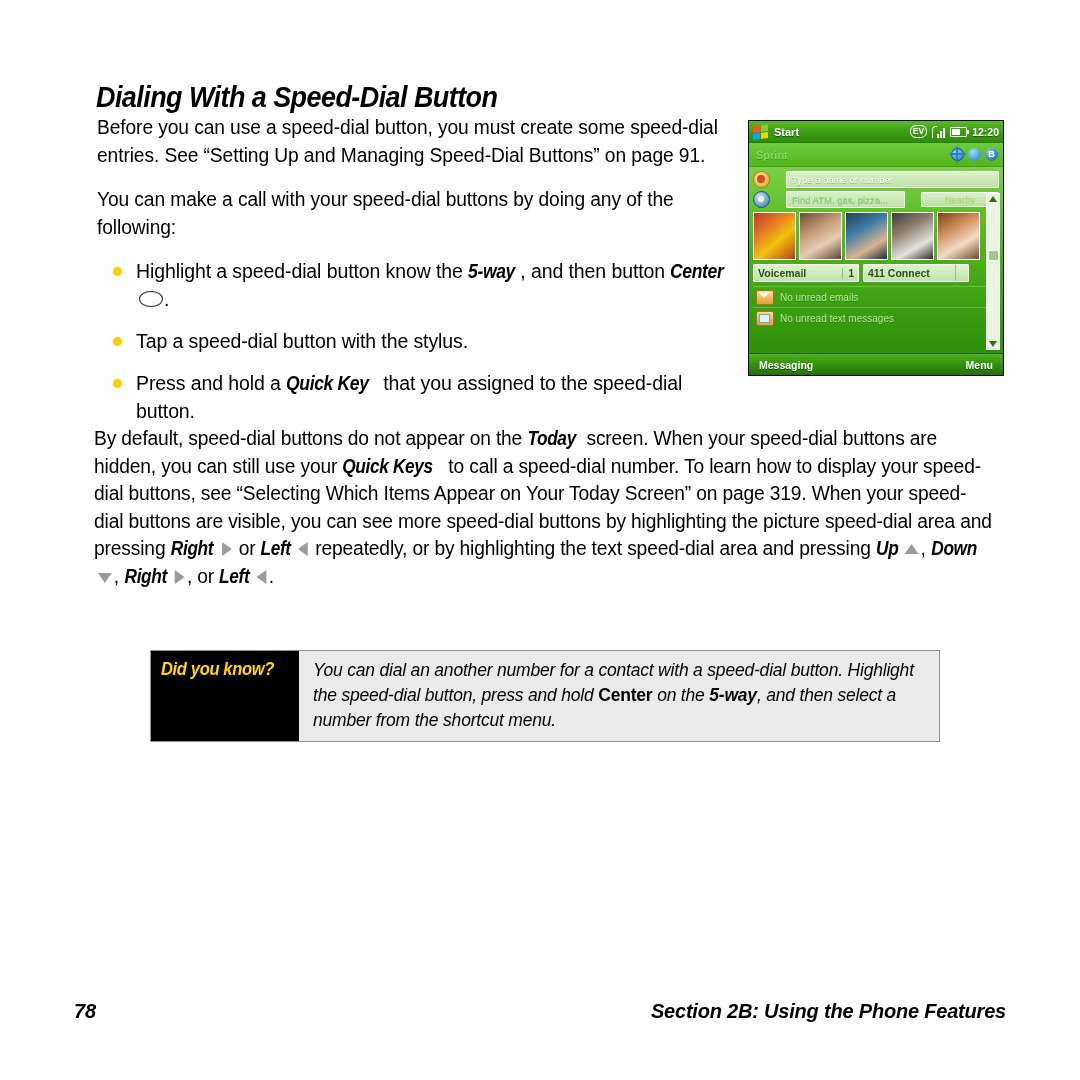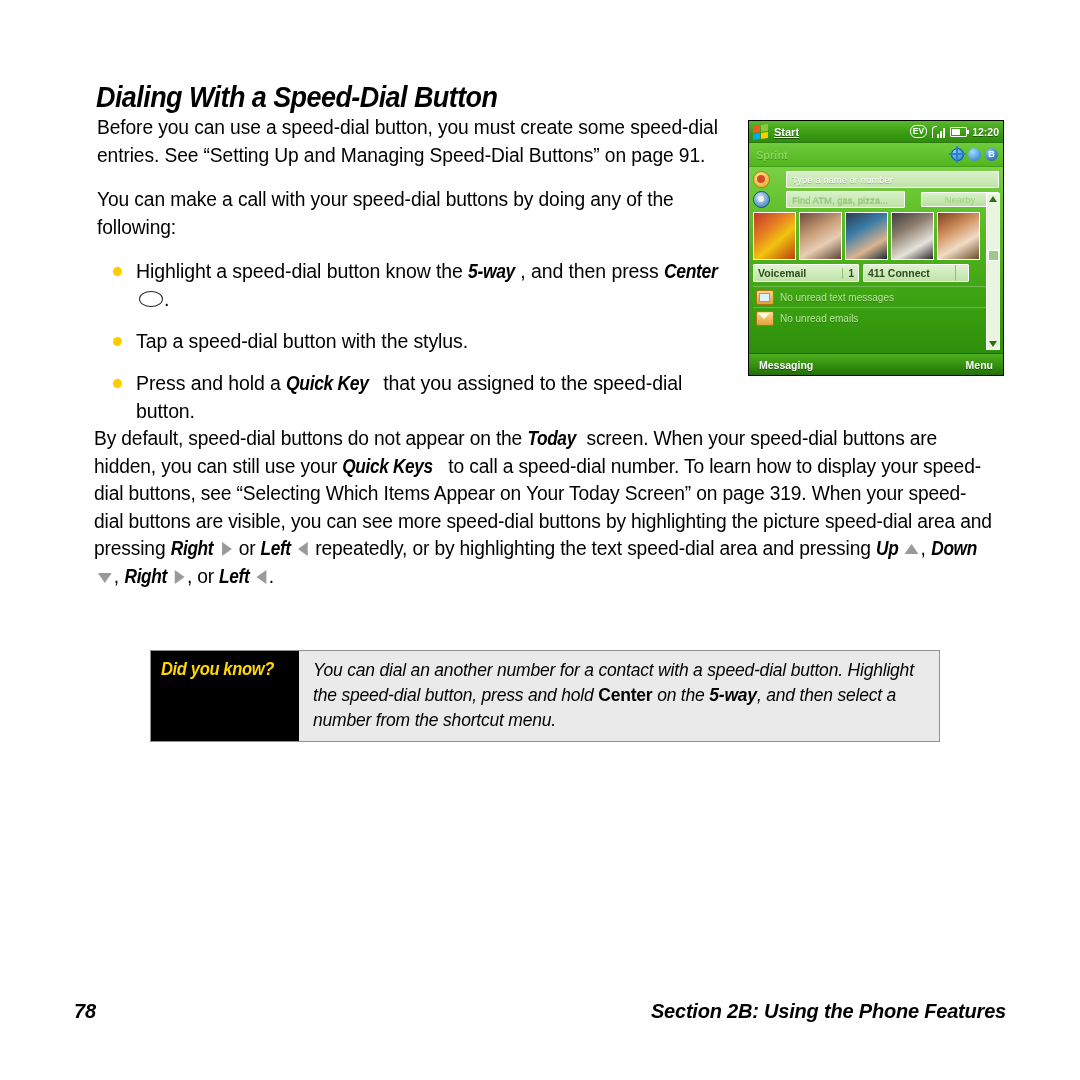--- a/index.html
+++ b/index.html
@@ -250,21 +250,20 @@
   .win-logo i:nth-child(1) { background: #f05a28; }
   .win-logo i:nth-child(2) { background: #8dc63f; }
   .win-logo i:nth-child(3) { background: #00aeef; }
   .win-logo i:nth-child(4) { background: #ffcb05; }
   .start-label {
     margin-left: 6px;
     font-size: 11px;
     font-weight: bold;
     color: #ffffff;
     text-shadow: 0 1px 0 rgba(0,0,0,.45);
-    text-decoration: underline;
   }
   .status-right {
     margin-left: auto;
     display: flex;
     align-items: center;
     gap: 5px;
   }
   .ev-badge {
     border: 1.4px solid #ffffff;
     border-radius: 6px;
@@ -593,21 +592,21 @@
 
   <h1 class="page-heading">Dialing With a Speed-Dial Button</h1>
 
   <div class="col-narrow">
     <p class="para">Before you can use a speed-dial button, you must create some speed-dial entries. See “Setting Up and Managing Speed-Dial Buttons” on page 91.</p>
     <p class="para">You can make a call with your speed-dial buttons by doing any of the following:</p>
 
     <ul class="bullets">
       <li class="bullet-item">
         <span class="bullet-dot"></span>
-        <span>Highlight a speed-dial button know the </span><span class="em-ci">5-way</span><span>, and then press </span><span class="em-ci">Center</span><span class="glyph-oval"></span><span>.</span>
+        <span>Highlight a speed-dial button know the </span><span class="em-ci">5-way</span><span>, and then button </span><span class="em-ci">Center</span><span class="glyph-oval"></span><span>.</span>
       </li>
       <li class="bullet-item">
         <span class="bullet-dot"></span>
         <span>Tap a speed-dial button with the stylus.</span>
       </li>
       <li class="bullet-item">
         <span class="bullet-dot"></span>
         <span>Press and hold a </span><span class="em-ci">Quick Key</span><span> that you assigned to the speed-dial button.</span>
       </li>
     </ul>
@@ -684,27 +683,27 @@
           <span>Voicemail</span>
           <span class="sd-count">1</span>
         </span>
         <span class="sd-btn">
           <span>411 Connect</span>
           <span class="sd-tail"></span>
         </span>
       </div>
 
       <div class="msg-row">
+        <span class="msg-icon ic-mail"></span>
+        <span class="msg-text">No unread emails</span>
+      </div>
+
+      <div class="msg-row">
         <span class="msg-icon ic-sms"></span>
         <span class="msg-text">No unread text messages</span>
-      </div>
-
-      <div class="msg-row">
-        <span class="msg-icon ic-mail"></span>
-        <span class="msg-text">No unread emails</span>
       </div>
 
       <div class="dev-scroll">
         <span class="sb-arrow sb-up"></span>
         <span class="sb-thumb"></span>
         <span class="sb-arrow sb-down"></span>
       </div>
     </div>
 
     <div class="dev-softkeys">

